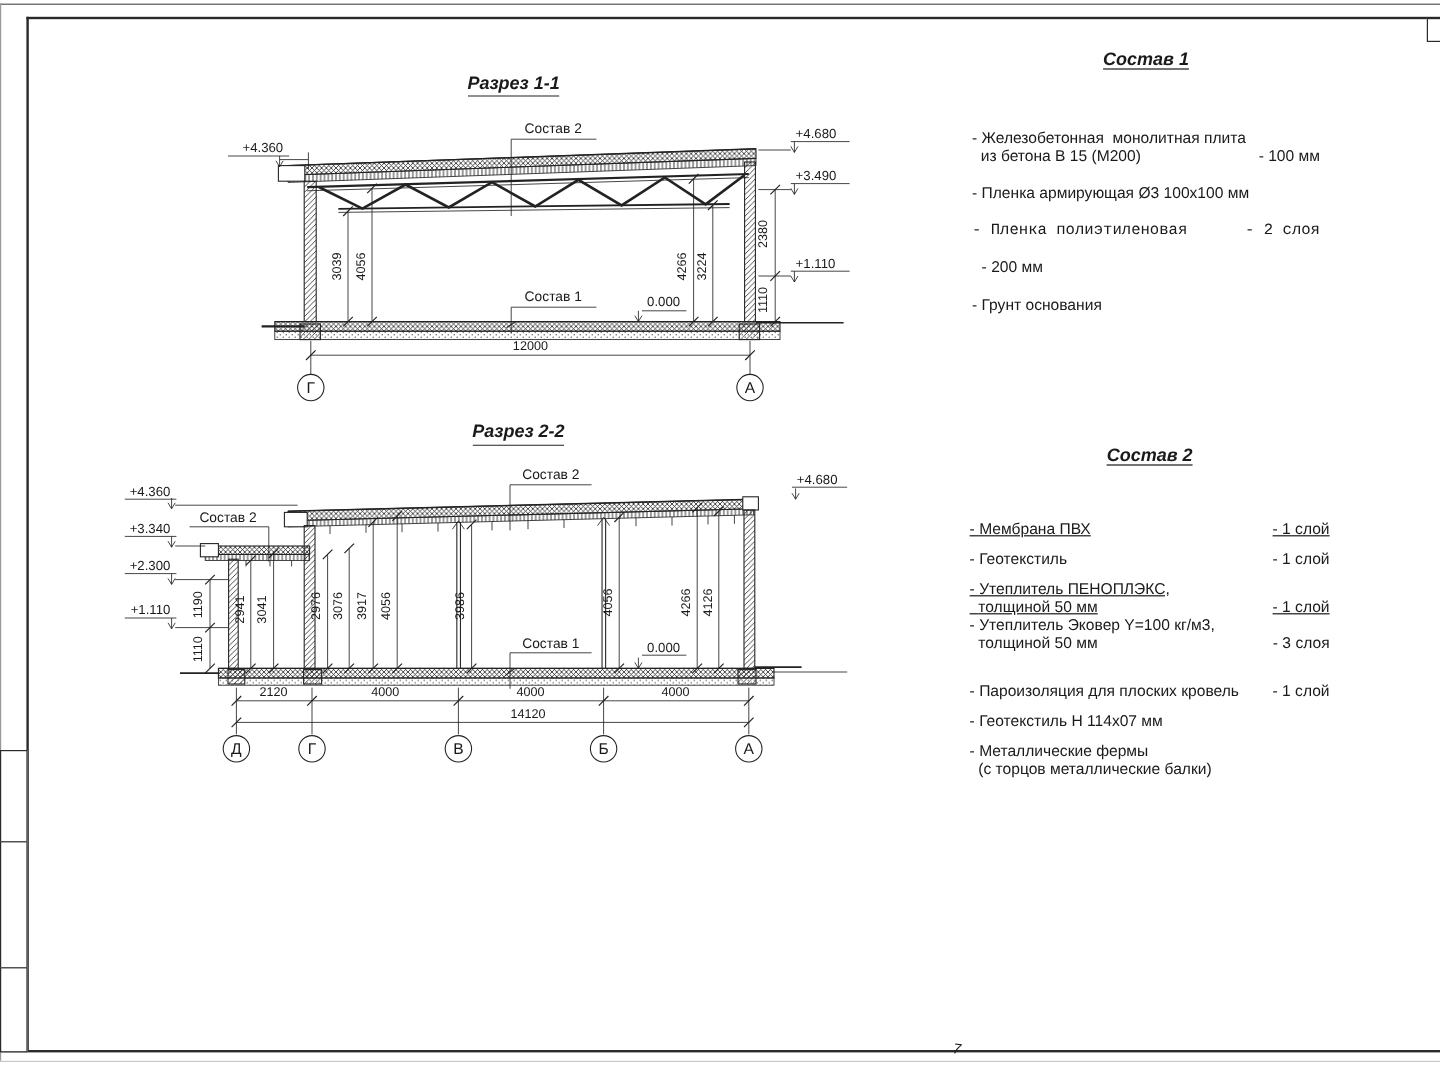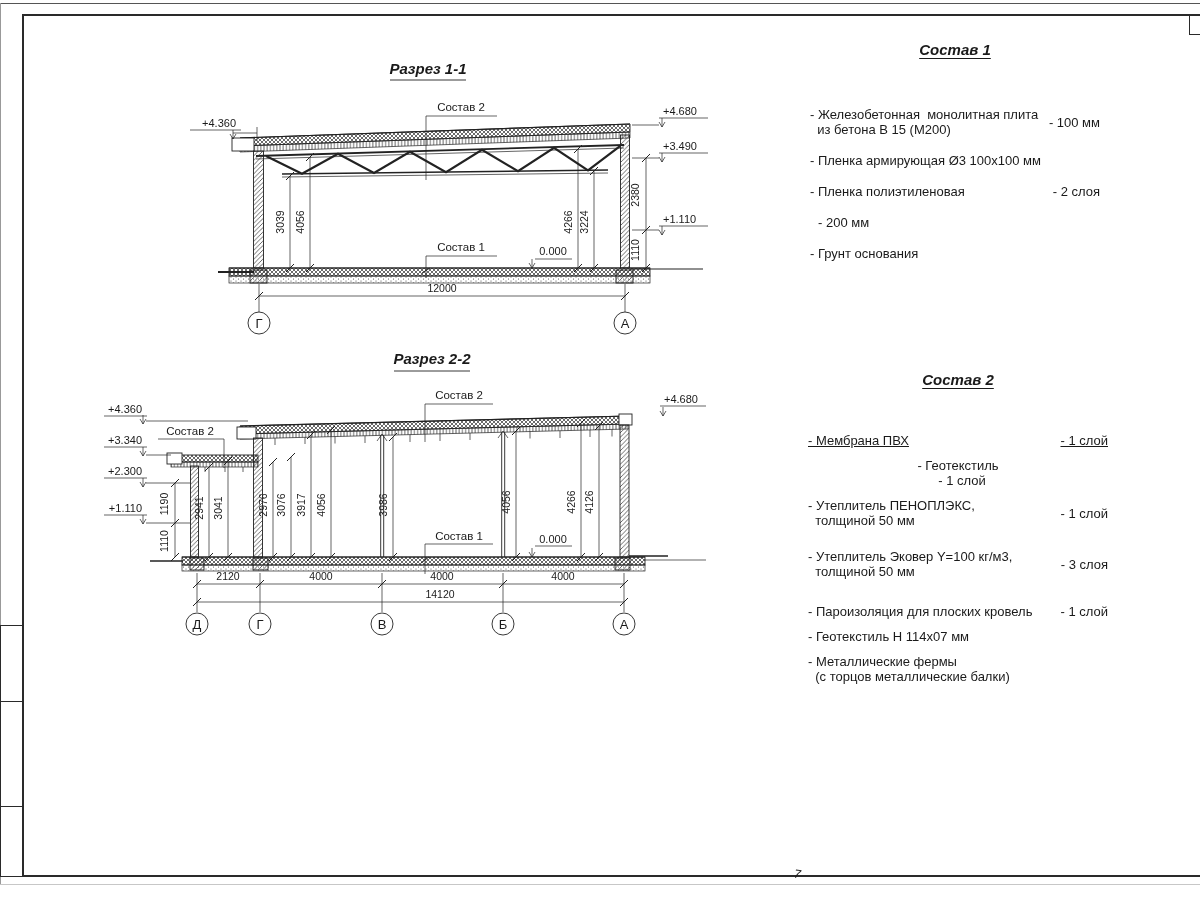--- a/index.html
+++ b/index.html
@@ -5,21 +5,21 @@
   html,body{margin:0;padding:0;background:#e8e8e8;}
   #sheet{position:relative;width:1200px;height:900px;background:#ffffff;overflow:hidden;
          font-family:"Liberation Sans",sans-serif;color:#1a1a1a;}
   
   .ln{position:absolute;background:#2a2a2a;}
   .cell{position:absolute;border:1px solid #2a2a2a;background:#fff;}
   
   .speclist{position:absolute;font-size:13px;line-height:15px;}
   .spec-title{text-align:center;font-style:italic;font-size:15px;font-weight:600;
               text-decoration:underline;text-underline-offset:3px;}
-  .spec-row{display:flex;align-items:center;}
+  .spec-row{display:flex;align-items:flex-end;}
   .spec-name{flex:1 1 auto;white-space:pre-wrap;}
   .spec-val{flex:0 0 auto;margin-left:8px;white-space:nowrap;}
   
   svg{position:absolute;overflow:visible;}
   svg line,svg polyline,svg path,svg rect,svg polygon,svg circle{stroke:#222;fill:none;}
   .s07{stroke-width:.7}.s09{stroke-width:.9}.s12{stroke-width:1.2}.s15{stroke-width:1.5}
   .s18{stroke-width:1.8}.s22{stroke-width:2.2}
   .white{fill:#ffffff;}
   svg text{fill:#1a1a1a;stroke:none;font-family:"Liberation Sans",sans-serif;}
   .dim{font-size:10.5px;} .elev{font-size:11px;} .lbl{font-size:11.5px;}
@@ -375,44 +375,44 @@
     <div class="spec-title" style="margin-bottom:50px;">Состав 1</div>
     <div class="spec-row" style="margin-bottom:16px;">
       <span class="spec-name">- Железобетонная  монолитная плита
   из бетона В 15 (М200)</span>
       <span class="spec-val">- 100 мм</span>
     </div>
     <div class="spec-row" style="margin-bottom:16px;">
       <span class="spec-name">- Пленка армирующая Ø3 100х100 мм</span>
       <span class="spec-val"></span>
     </div>
-    <div class="spec-row" style="margin-bottom:16px;">
+    <div class="spec-row" style="margin-bottom:16px;font-family:Liberation Mono, monospace;">
       <span class="spec-name">- Пленка полиэтиленовая</span>
       <span class="spec-val">-  2 слоя</span>
     </div>
     <div class="spec-row" style="margin-bottom:16px;">
       <span class="spec-val">- 200 мм</span>
     </div>
     <div class="spec-row">
       <span class="spec-name">- Грунт основания</span>
       <span class="spec-val"></span>
     </div>
   </div>
 
   <div class="speclist" style="left:808px;top:366px;width:300px;padding-top:6px;">
     <div class="spec-title" style="margin-bottom:46px;">Состав 2</div>
     <div class="spec-row" style="margin-bottom:10px;text-decoration:underline;">
       <span class="spec-name">- Мембрана ПВХ</span>
       <span class="spec-val">- 1 слой</span>
     </div>
-    <div class="spec-row" style="margin-bottom:10px;flex-direction:column;">
+    <div class="spec-row" style="margin-bottom:10px;">
       <span class="spec-name">- Геотекстиль</span>
       <span class="spec-val">- 1 слой</span>
     </div>
-    <div class="spec-row" style="margin-bottom:21px;">
+    <div class="spec-row" style="margin-bottom:0;text-decoration:underline;">
       <span class="spec-name">- Утеплитель ПЕНОПЛЭКС,
   толщиной 50 мм</span>
       <span class="spec-val">- 1 слой</span>
     </div>
     <div class="spec-row" style="margin-bottom:25px;">
       <span class="spec-name">- Утеплитель Эковер Y=100 кг/м3,
   толщиной 50 мм</span>
       <span class="spec-val">- 3 слоя</span>
     </div>
     <div class="spec-row" style="margin-bottom:10px;">

